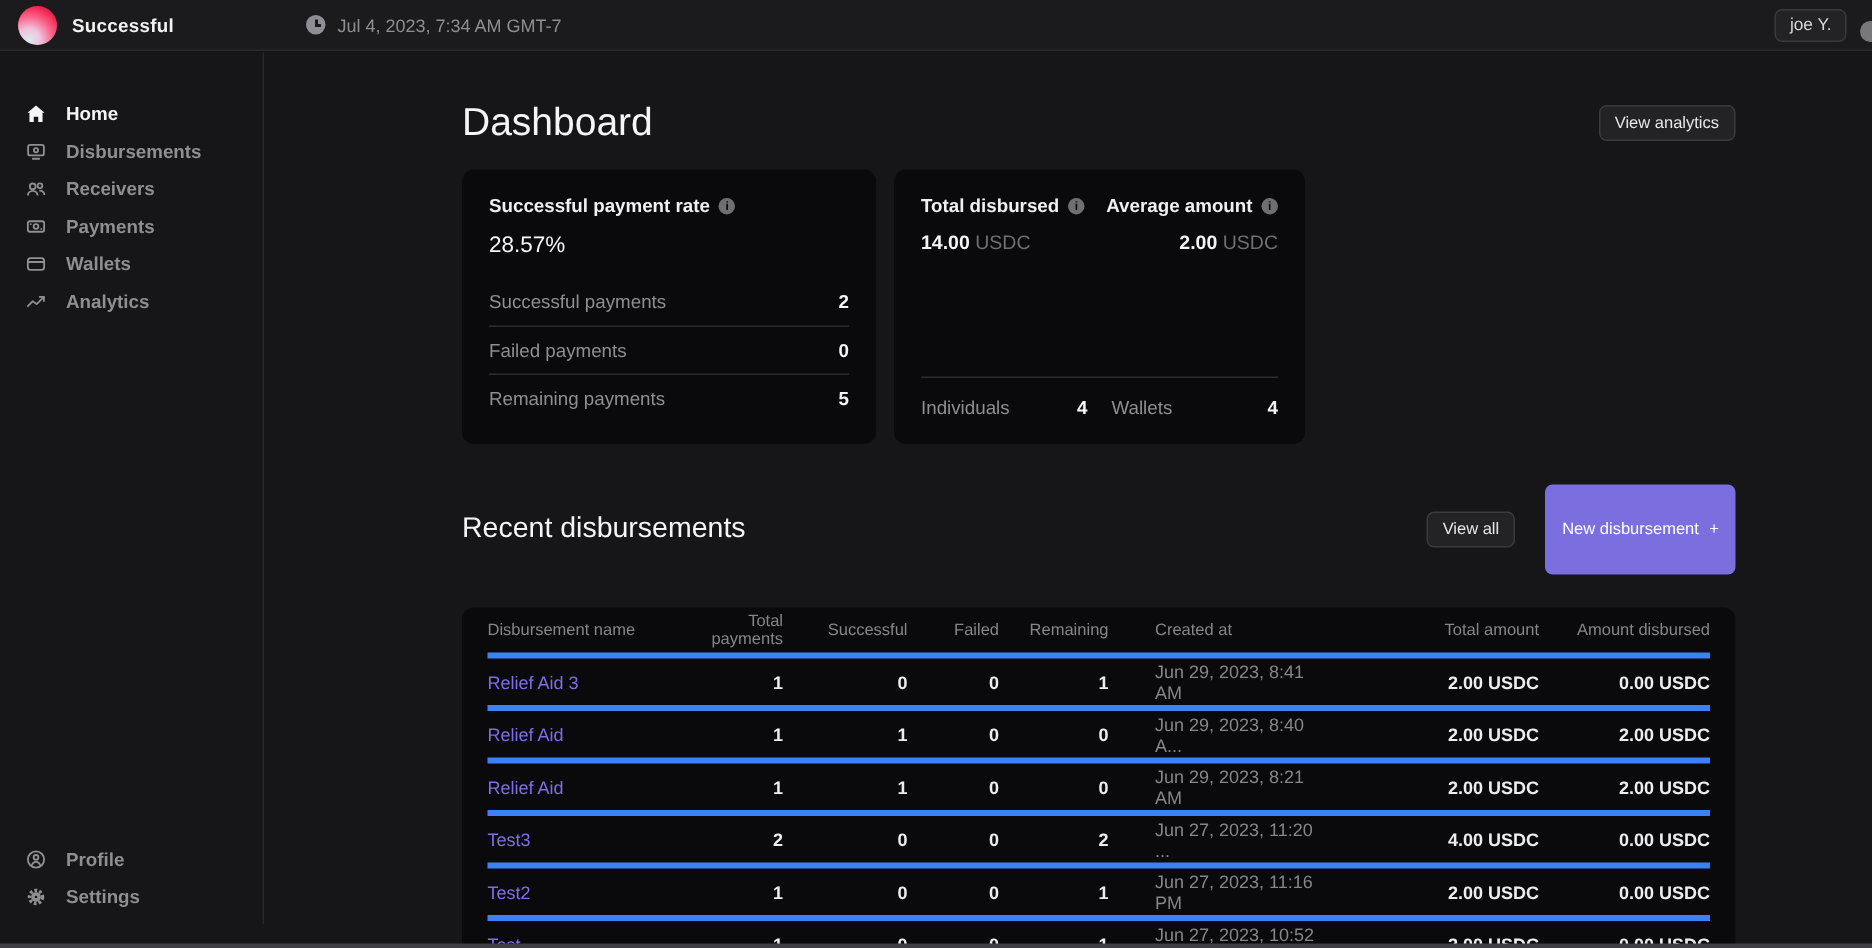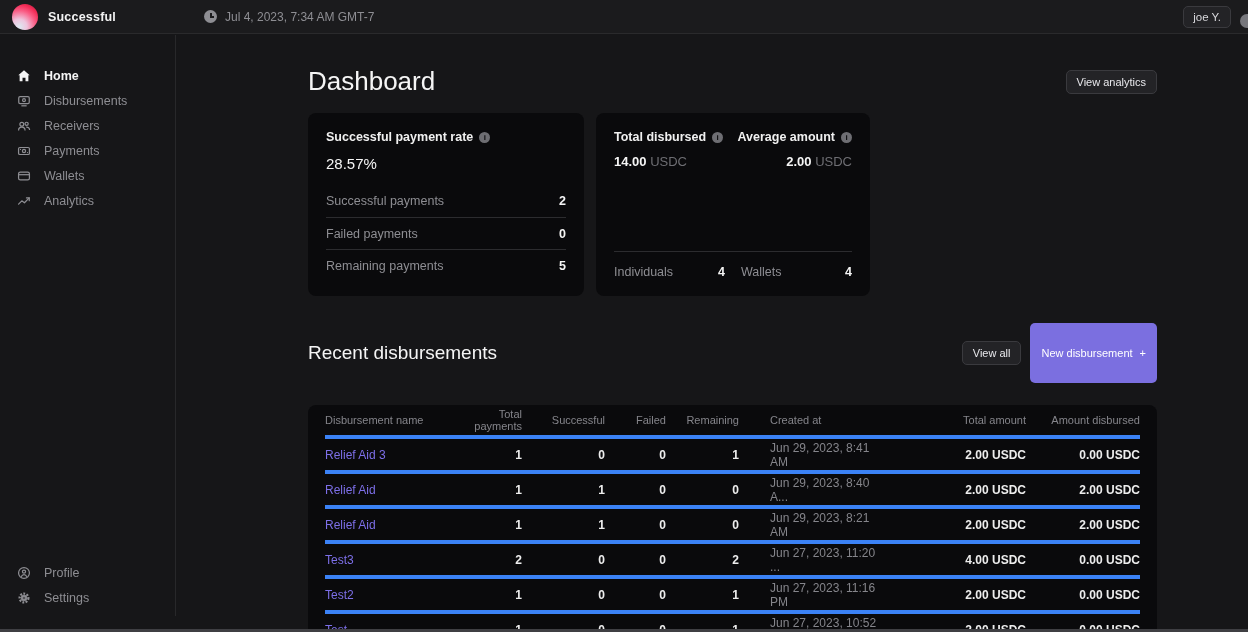--- a/index.html
+++ b/index.html
@@ -54,21 +54,21 @@
   .sidebar {
     position:absolute; top:35px; left:0; bottom:16px; width:176px;
     border-right:1px solid #28282a;
     background:#161618;
     display:flex; flex-direction:column;
     padding:28px 0 6px 0;
   }
   .nav-item {
     display:flex; align-items:center; gap:13px;
     padding:6px 16px; height:25px;
-    font-size:12.5px; color:#8e8e93; cursor:pointer;
+    font-size:12.5px; color:#8e8e93; cursor:pointer;font-weight:bold;
   }
   .nav-item .ic { width:15px; height:15px; display:flex; align-items:center; justify-content:center; }
   .nav-item svg { stroke:#8e8e93; fill:none; }
   .nav-item.active { color:#f5f5f5; font-weight:bold; }
   .nav-item.active svg { stroke:#f5f5f5; }
   .nav-item.active .fillable { fill:#f5f5f5; }
   .sidebar-footer { margin-top:auto; }
 
   
   .main { margin-left:177px; height:597px; position:relative; }
@@ -121,21 +121,21 @@
     display:flex; gap:16px; font-size:12.5px;
   }
   .footer-pair { flex:1; display:flex; justify-content:space-between; align-items:center; }
 
   
   .section-header {
     display:flex; align-items:center; justify-content:space-between;
     margin-top:27px;
   }
   .section-title { font-size:19px; font-weight:normal; color:#f5f5f5; }
-  .section-actions { display:flex; gap:9px; align-items:center; }
+  .section-actions { display:flex; gap:20px; align-items:center; }
   .primary-button {
     background:#7b6fe0; border:none; border-radius:5px;
     color:#ffffff; font-size:11px; padding:24px 11px; cursor:pointer;
     font-family:"Liberation Sans", sans-serif; white-space:nowrap;
     display:flex; align-items:center; gap:7px;
   }
 
   .table {
     margin-top:22px; background:#0a0a0c; border-radius:8px;
     padding:0 17px;

